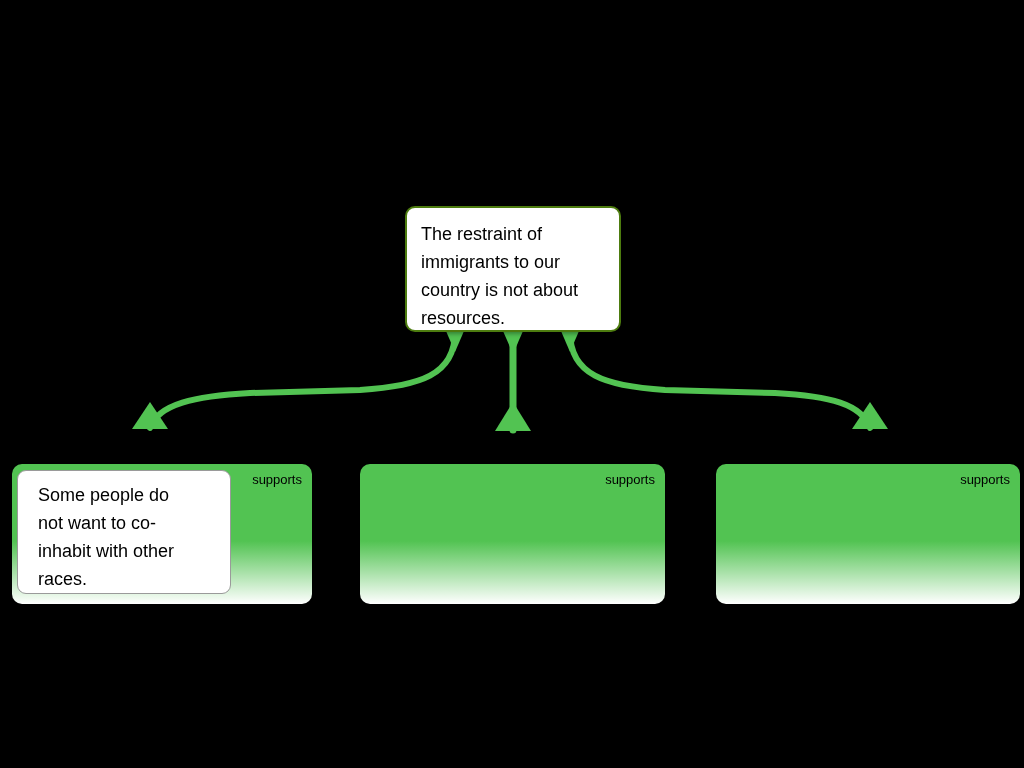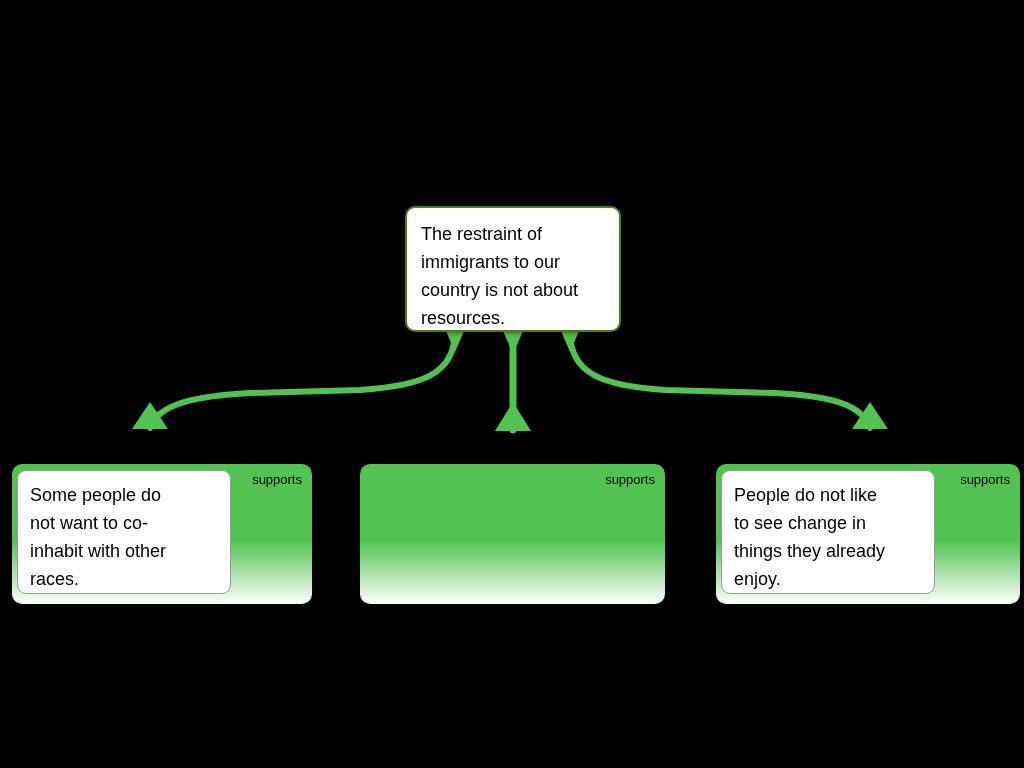--- a/index.html
+++ b/index.html
@@ -51,21 +51,21 @@
     position:absolute;top:8px;right:10px;
     font-size:13px;color:var(--label-color);
   }
   .support-card{
     position:absolute;left:5px;top:6px;
     width:214px;height:124px;
     background:var(--node-background);
     border:1px solid #9a9a9a;
     border-radius:9px;
     box-sizing:border-box;
-    padding:10px 12px;
+    padding:10px 20px;
   }
   .support-text{
     font-size:18px;line-height:28px;color:#000;
     white-space:pre-line;
   }
 </style>
 </head>
 <body>
 
 <div class="canvas">
@@ -103,21 +103,15 @@
 races.</div>
     </div>
   </div>
 
   <div class="support-group g1">
     <span class="support-label">supports</span>
   </div>
 
   <div class="support-group g2">
     <span class="support-label">supports</span>
-    <div class="support-card">
-      <div class="support-text">People do not like
-to see change in
-things they already
-enjoy.</div>
-    </div>
   </div>
 
 </div>
 
 </body></html>

